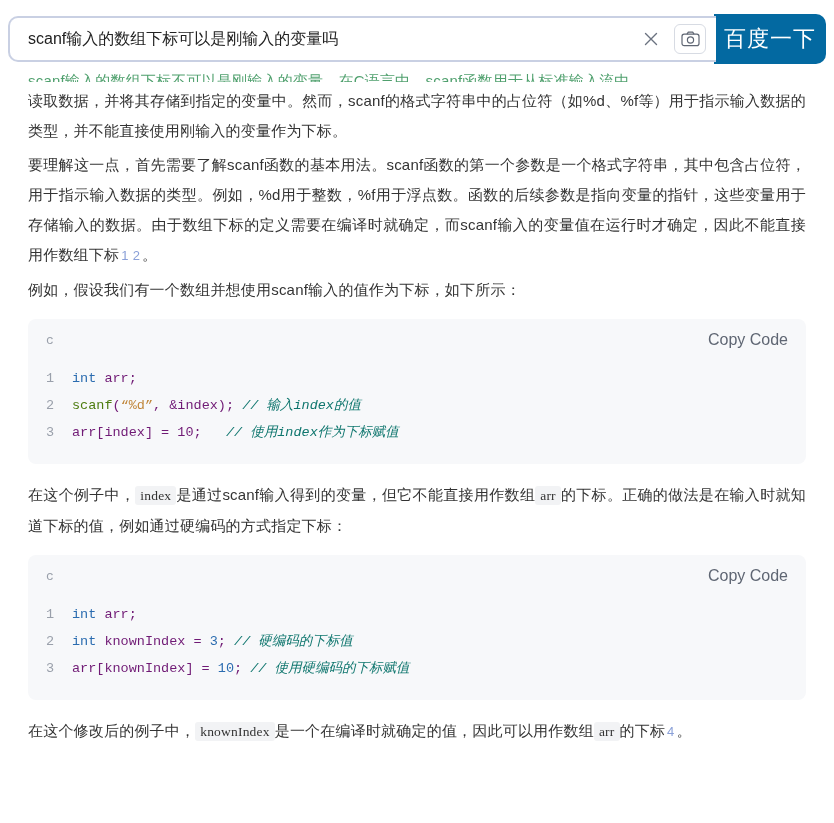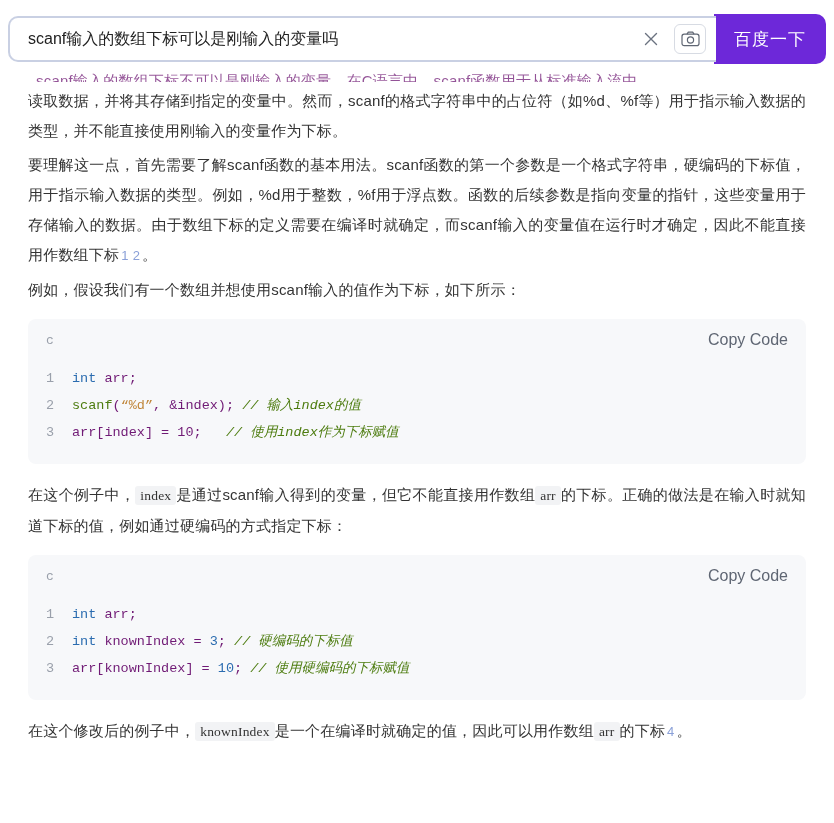--- a/index.html
+++ b/index.html
@@ -56,23 +56,23 @@
   .clear-icon svg { display: block; }
   .cam-icon {
     border: 1px solid #d7dbe3;
     border-radius: 6px;
     width: 32px; height: 30px;
     margin-left: 6px; margin-right: 4px;
   }
   .search-btn {
     width: 112px;
     height: 50px;
-    background: #6d28d9;
+    background: #0369a1;
     color: #fff;
-    font-size: 17px;
+    font-size: 22px;
     display: flex;
     align-items: center;
     justify-content: center;
     border-radius: 0 10px 10px 0;
     cursor: pointer;
     border: none;
     letter-spacing: 1px;
     margin-left: -2px;
   }
 
@@ -85,26 +85,25 @@
   }
   .para {
     font-size: 15px;
     line-height: 30px;
     color: #333;
     margin: 0 0 4px 0;
     text-align: justify;
     letter-spacing: 0.2px;
   }
   .para.clipped {
-    color: #701a75;
+    color: #15803d;
     height: 16px;
     overflow: hidden;
     margin-bottom: 4px;
     opacity: 0.75;
-    margin-left: 8px;
   }
   .cite {
     color: #8aa0d8;
     font-size: 13px;
     padding: 0 2px;
     cursor: pointer;
   }
   .inline-code {
     font-family: Liberation Serif, serif;
     background: #f2f3f5;
@@ -153,21 +152,21 @@
     color: #9aa0ab;
     flex: none;
     text-align: left;
     user-select: none;
   }
   .ctext { color: #701a75; font-family: Liberation Mono, monospace; }
   .kw { color: #2b6cb0; }
   .fn { color: #4d7c0f; }
   .str { color: #c0863a; }
   .num { color: #2b6cb0; }
-  .cmt { color: #4d7c0f; font-style: italic; }
+  .cmt { color: #0f766e; font-style: italic; }
 </style>
 </head>
 <body>
 
 <div id="root">
 
   <div class="searchbar">
     <div class="search-box">
       <input class="search-input" type="text" id="searchInput" placeholder="请输入搜索内容" value="scanf输入的数组下标可以是刚输入的变量吗" style="">
       <div class="icon-btn clear-icon">
@@ -185,21 +184,21 @@
     </div>
     <button class="search-btn">百度一下</button>
   </div>
 
   <div class="content">
 
     <div class="para clipped">scanf输入的数组下标不可以是刚输入的变量。在C语言中，scanf函数用于从标准输入流中</div>
 
     <p class="para">读取数据，并将其存储到指定的变量中。然而，scanf的格式字符串中的占位符（如%d、%f等）用于指示输入数据的类型，并不能直接使用刚输入的变量作为下标。</p>
 
-    <p class="para"><span>要理解这一点，首先需要了解scanf函数的基本用法。scanf函数的第一个参数是一个格式字符串，硬编码的下标值，用于指示输入数据的类型。例如，%d用于整数，%f用于浮点数。函数的后续参数是指向变量的指针，这些变量用于存储输入的数据。由于数组下标的定义需要在编译时就确定，而scanf输入的变量值在运行时才确定，因此不能直接用作数组下标</span><span class="cite">1</span><span class="cite">2</span><span>。</span></p>
+    <p class="para"><span>要理解这一点，首先需要了解scanf函数的基本用法。scanf函数的第一个参数是一个格式字符串，其中包含占位符，用于指示输入数据的类型。例如，%d用于整数，%f用于浮点数。函数的后续参数是指向变量的指针，这些变量用于存储输入的数据。由于数组下标的定义需要在编译时就确定，而scanf输入的变量值在运行时才确定，因此不能直接用作数组下标</span><span class="cite">1</span><span class="cite">2</span><span>。</span></p>
 
     <p class="para">例如，假设我们有一个数组并想使用scanf输入的值作为下标，如下所示：</p>
 
     <div class="codeblock">
       <div class="code-header">
         <span>c</span>
         <span class="copy-code">Copy Code</span>
       </div>
       <div class="code-body">
         <div class="code-line">

